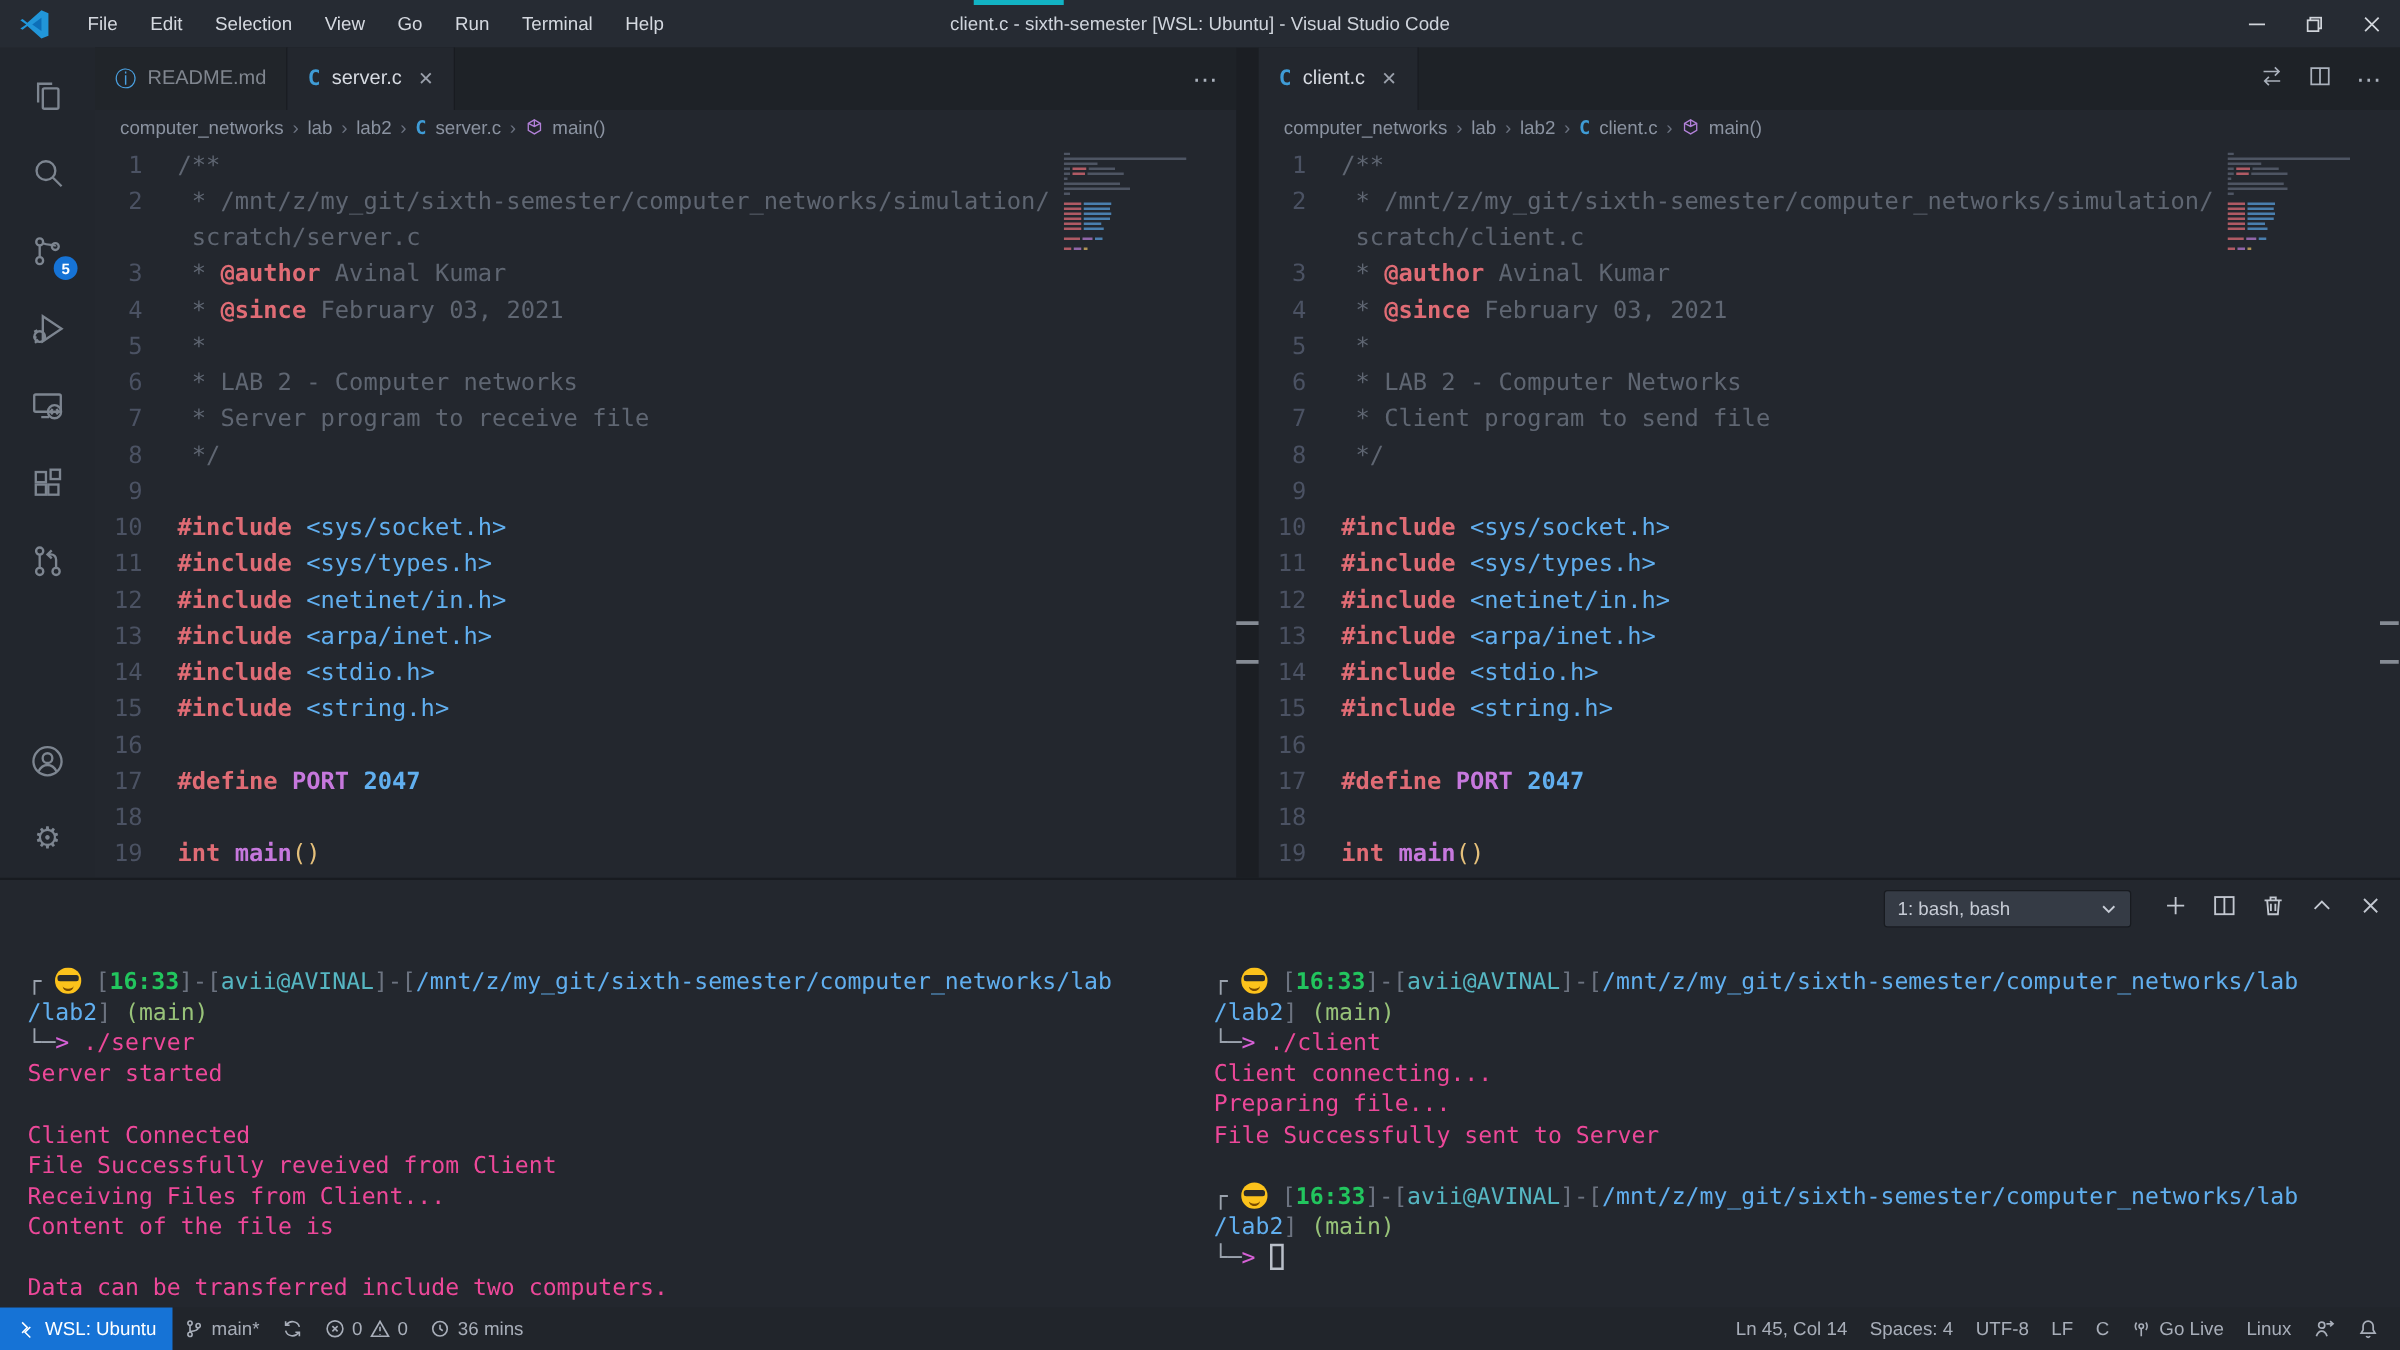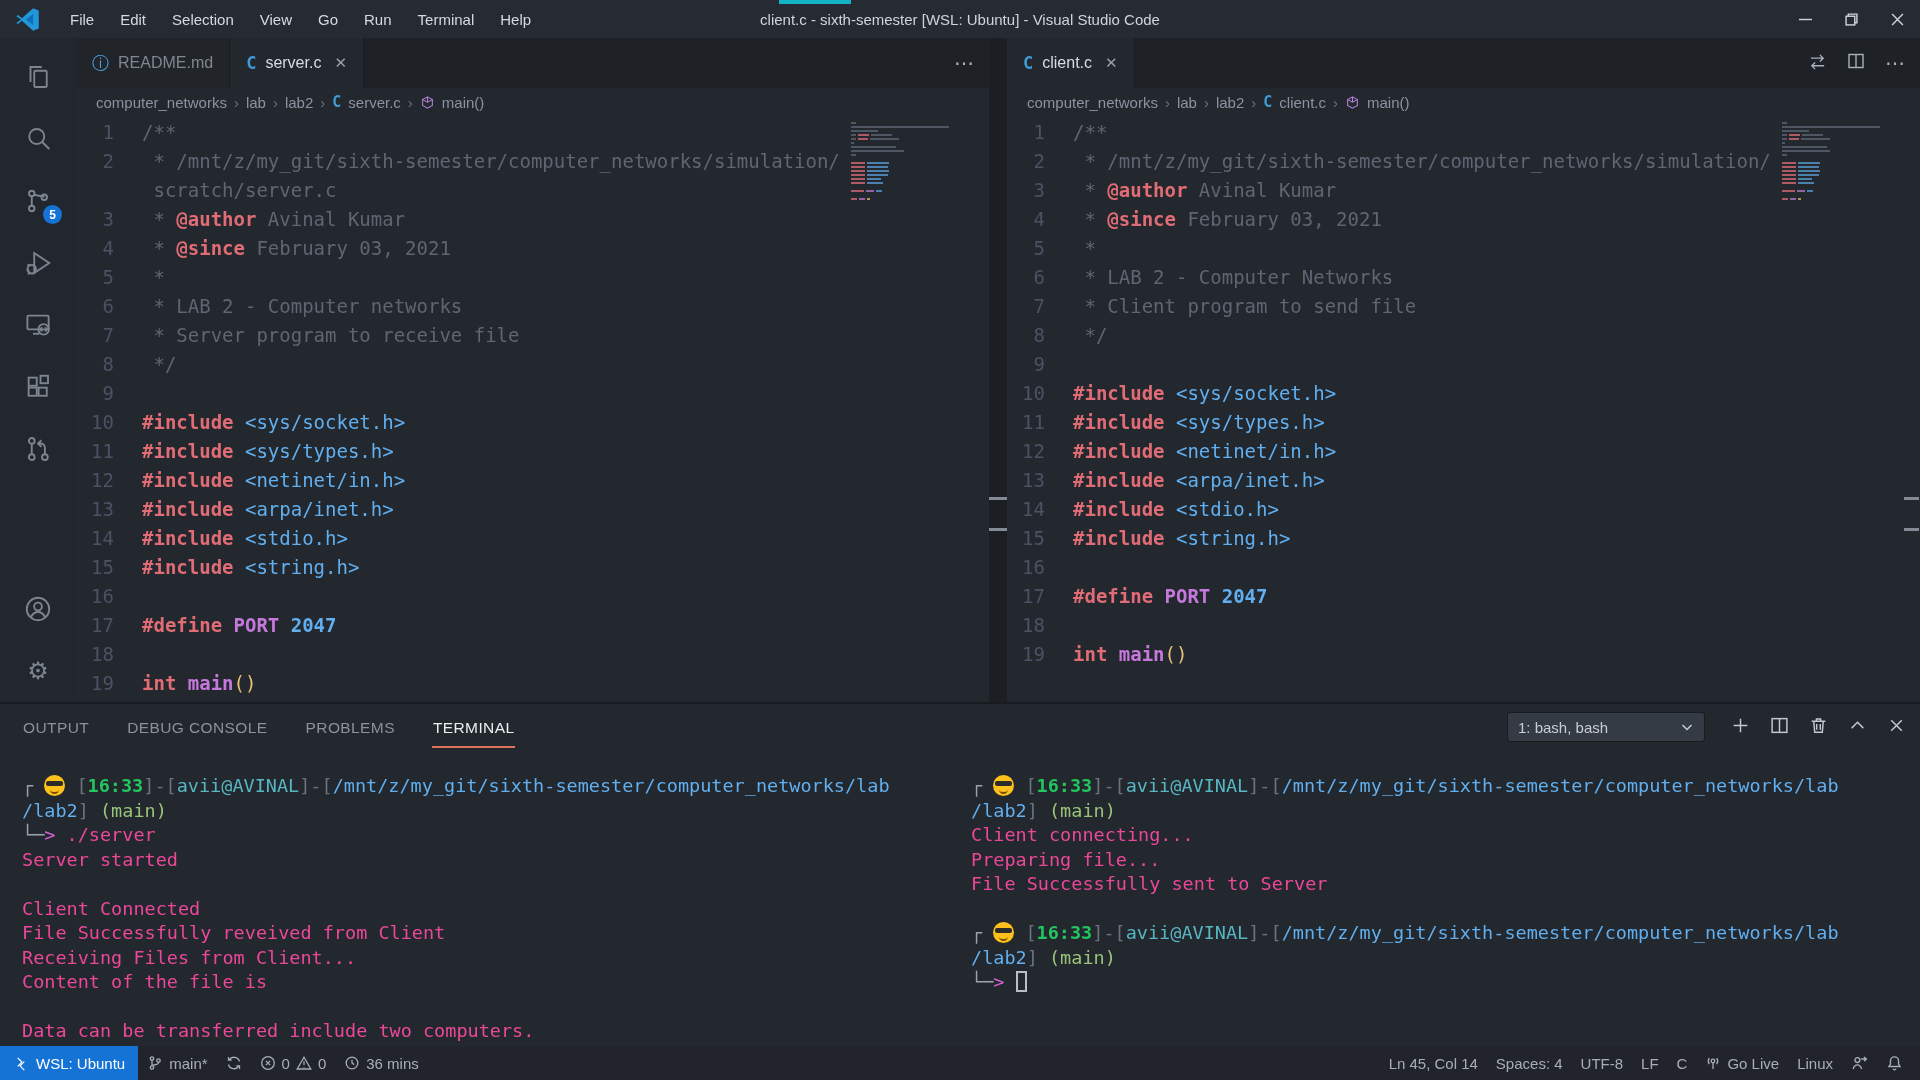--- a/index.html
+++ b/index.html
@@ -443,20 +443,21 @@
             </div>
             <div class="mm-row"></div>
             <div class="mm-row">
               <span class="mm-seg" style="width: 6px; background: rgb(176, 90, 100);"></span>
               <span class="mm-seg" style="width: 6px; background: rgb(144, 101, 168);"></span>
               <span class="mm-seg" style="width: 3px; background: rgb(176, 147, 85);"></span>
             </div>
           </div>
       <div class="code-line"><span class="ln">1</span><span><span class="tk-cm">/**</span></span></div>
           <div class="code-line"><span class="ln">2</span><span><span class="tk-cm"> * /mnt/z/my_git/sixth-semester/computer_networks/simulation/</span></span></div>
+          <div class="code-line"><span class="ln"></span><span><span class="tk-cm"> scratch/client.c</span></span></div>
           <div class="code-line"><span class="ln">3</span><span><span class="tk-cm"> * </span><span class="tk-kw">@author</span><span class="tk-cm"> Avinal Kumar</span></span></div>
           <div class="code-line"><span class="ln">4</span><span><span class="tk-cm"> * </span><span class="tk-kw">@since</span><span class="tk-cm"> February 03, 2021</span></span></div>
           <div class="code-line"><span class="ln">5</span><span><span class="tk-cm"> *</span></span></div>
           <div class="code-line"><span class="ln">6</span><span><span class="tk-cm"> * LAB 2 - Computer Networks</span></span></div>
           <div class="code-line"><span class="ln">7</span><span><span class="tk-cm"> * Client program to send file</span></span></div>
           <div class="code-line"><span class="ln">8</span><span><span class="tk-cm"> */</span></span></div>
           <div class="code-line"><span class="ln">9</span><span></span></div>
           <div class="code-line"><span class="ln">10</span><span><span class="tk-kw">#include </span><span class="tk-str">&lt;sys/socket.h&gt;</span></span></div>
           <div class="code-line"><span class="ln">11</span><span><span class="tk-kw">#include </span><span class="tk-str">&lt;sys/types.h&gt;</span></span></div>
           <div class="code-line"><span class="ln">12</span><span><span class="tk-kw">#include </span><span class="tk-str">&lt;netinet/in.h&gt;</span></span></div>
@@ -469,26 +470,20 @@
           <div class="code-line"><span class="ln">19</span><span><span class="tk-kw">int </span><span class="tk-fn">main</span><span class="tk-y">()</span></span></div>
         </div>
       <div class="edge-dash" style="top:459px"></div>
       <div class="edge-dash" style="top:490px"></div>
     </div>
   </div>
 </div>
 
 <div class="panel">
   <div class="panel-header">
-    <div class="panel-tabs">
-      <span class="panel-tab">OUTPUT</span>
-      <span class="panel-tab">DEBUG CONSOLE</span>
-      <span class="panel-tab">PROBLEMS</span>
-      <span class="panel-tab active">TERMINAL</span>
-    </div>
     <div class="panel-controls">
       <div class="term-dropdown">
         <span>1: bash, bash</span>
         <svg width="14" height="14" viewBox="0 0 14 14">
             <path d="M2.5 5l4.5 4.5L11.5 5"></path>
           </svg>
       </div>
       <span><svg width="19" height="19" viewBox="0 0 18 18">
             <path d="M9 2.5v13M2.5 9h13"></path>
           </svg></span>
@@ -517,20 +512,21 @@
         <div class="term-line"><span class="t-txt">Client Connected</span></div>
         <div class="term-line"><span class="t-txt">File Successfully reveived from Client</span></div>
         <div class="term-line"><span class="t-txt">Receiving Files from Client...</span></div>
         <div class="term-line"><span class="t-txt">Content of the file is</span></div>
         <div class="term-line"></div>
         <div class="term-line"><span class="t-txt">Data can be transferred include two computers.</span></div>
       </div>
     <div class="term-col">
         <div class="term-line"><span class="t-cor">┌</span><span class="t-txt"> </span><span class="emoji"></span><span class="t-brk"> [</span><span class="t-time">16:33</span><span class="t-brk">]-[</span><span class="t-user">avii@AVINAL</span><span class="t-brk">]-[</span><span class="t-path">/mnt/z/my_git/sixth-semester/computer_networks/lab</span></div>
         <div class="term-line"><span class="t-path">/lab2</span><span class="t-brk">]</span><span class="t-txt"> </span><span class="t-git">(main)</span></div>
+        <div class="term-line"><span class="t-cor">└─</span><span class="t-arr">&gt;</span><span class="t-txt"> ./client</span></div>
         <div class="term-line"><span class="t-txt">Client connecting...</span></div>
         <div class="term-line"><span class="t-txt">Preparing file...</span></div>
         <div class="term-line"><span class="t-txt">File Successfully sent to Server</span></div>
         <div class="term-line"></div>
         <div class="term-line"><span class="t-cor">┌</span><span class="t-txt"> </span><span class="emoji"></span><span class="t-brk"> [</span><span class="t-time">16:33</span><span class="t-brk">]-[</span><span class="t-user">avii@AVINAL</span><span class="t-brk">]-[</span><span class="t-path">/mnt/z/my_git/sixth-semester/computer_networks/lab</span></div>
         <div class="term-line"><span class="t-path">/lab2</span><span class="t-brk">]</span><span class="t-txt"> </span><span class="t-git">(main)</span></div>
         <div class="term-line"><span class="t-cor">└─</span><span class="t-arr">&gt;</span><span class="t-txt"> </span><span class="t-cur"></span></div>
       </div>
   </div>
 </div>

